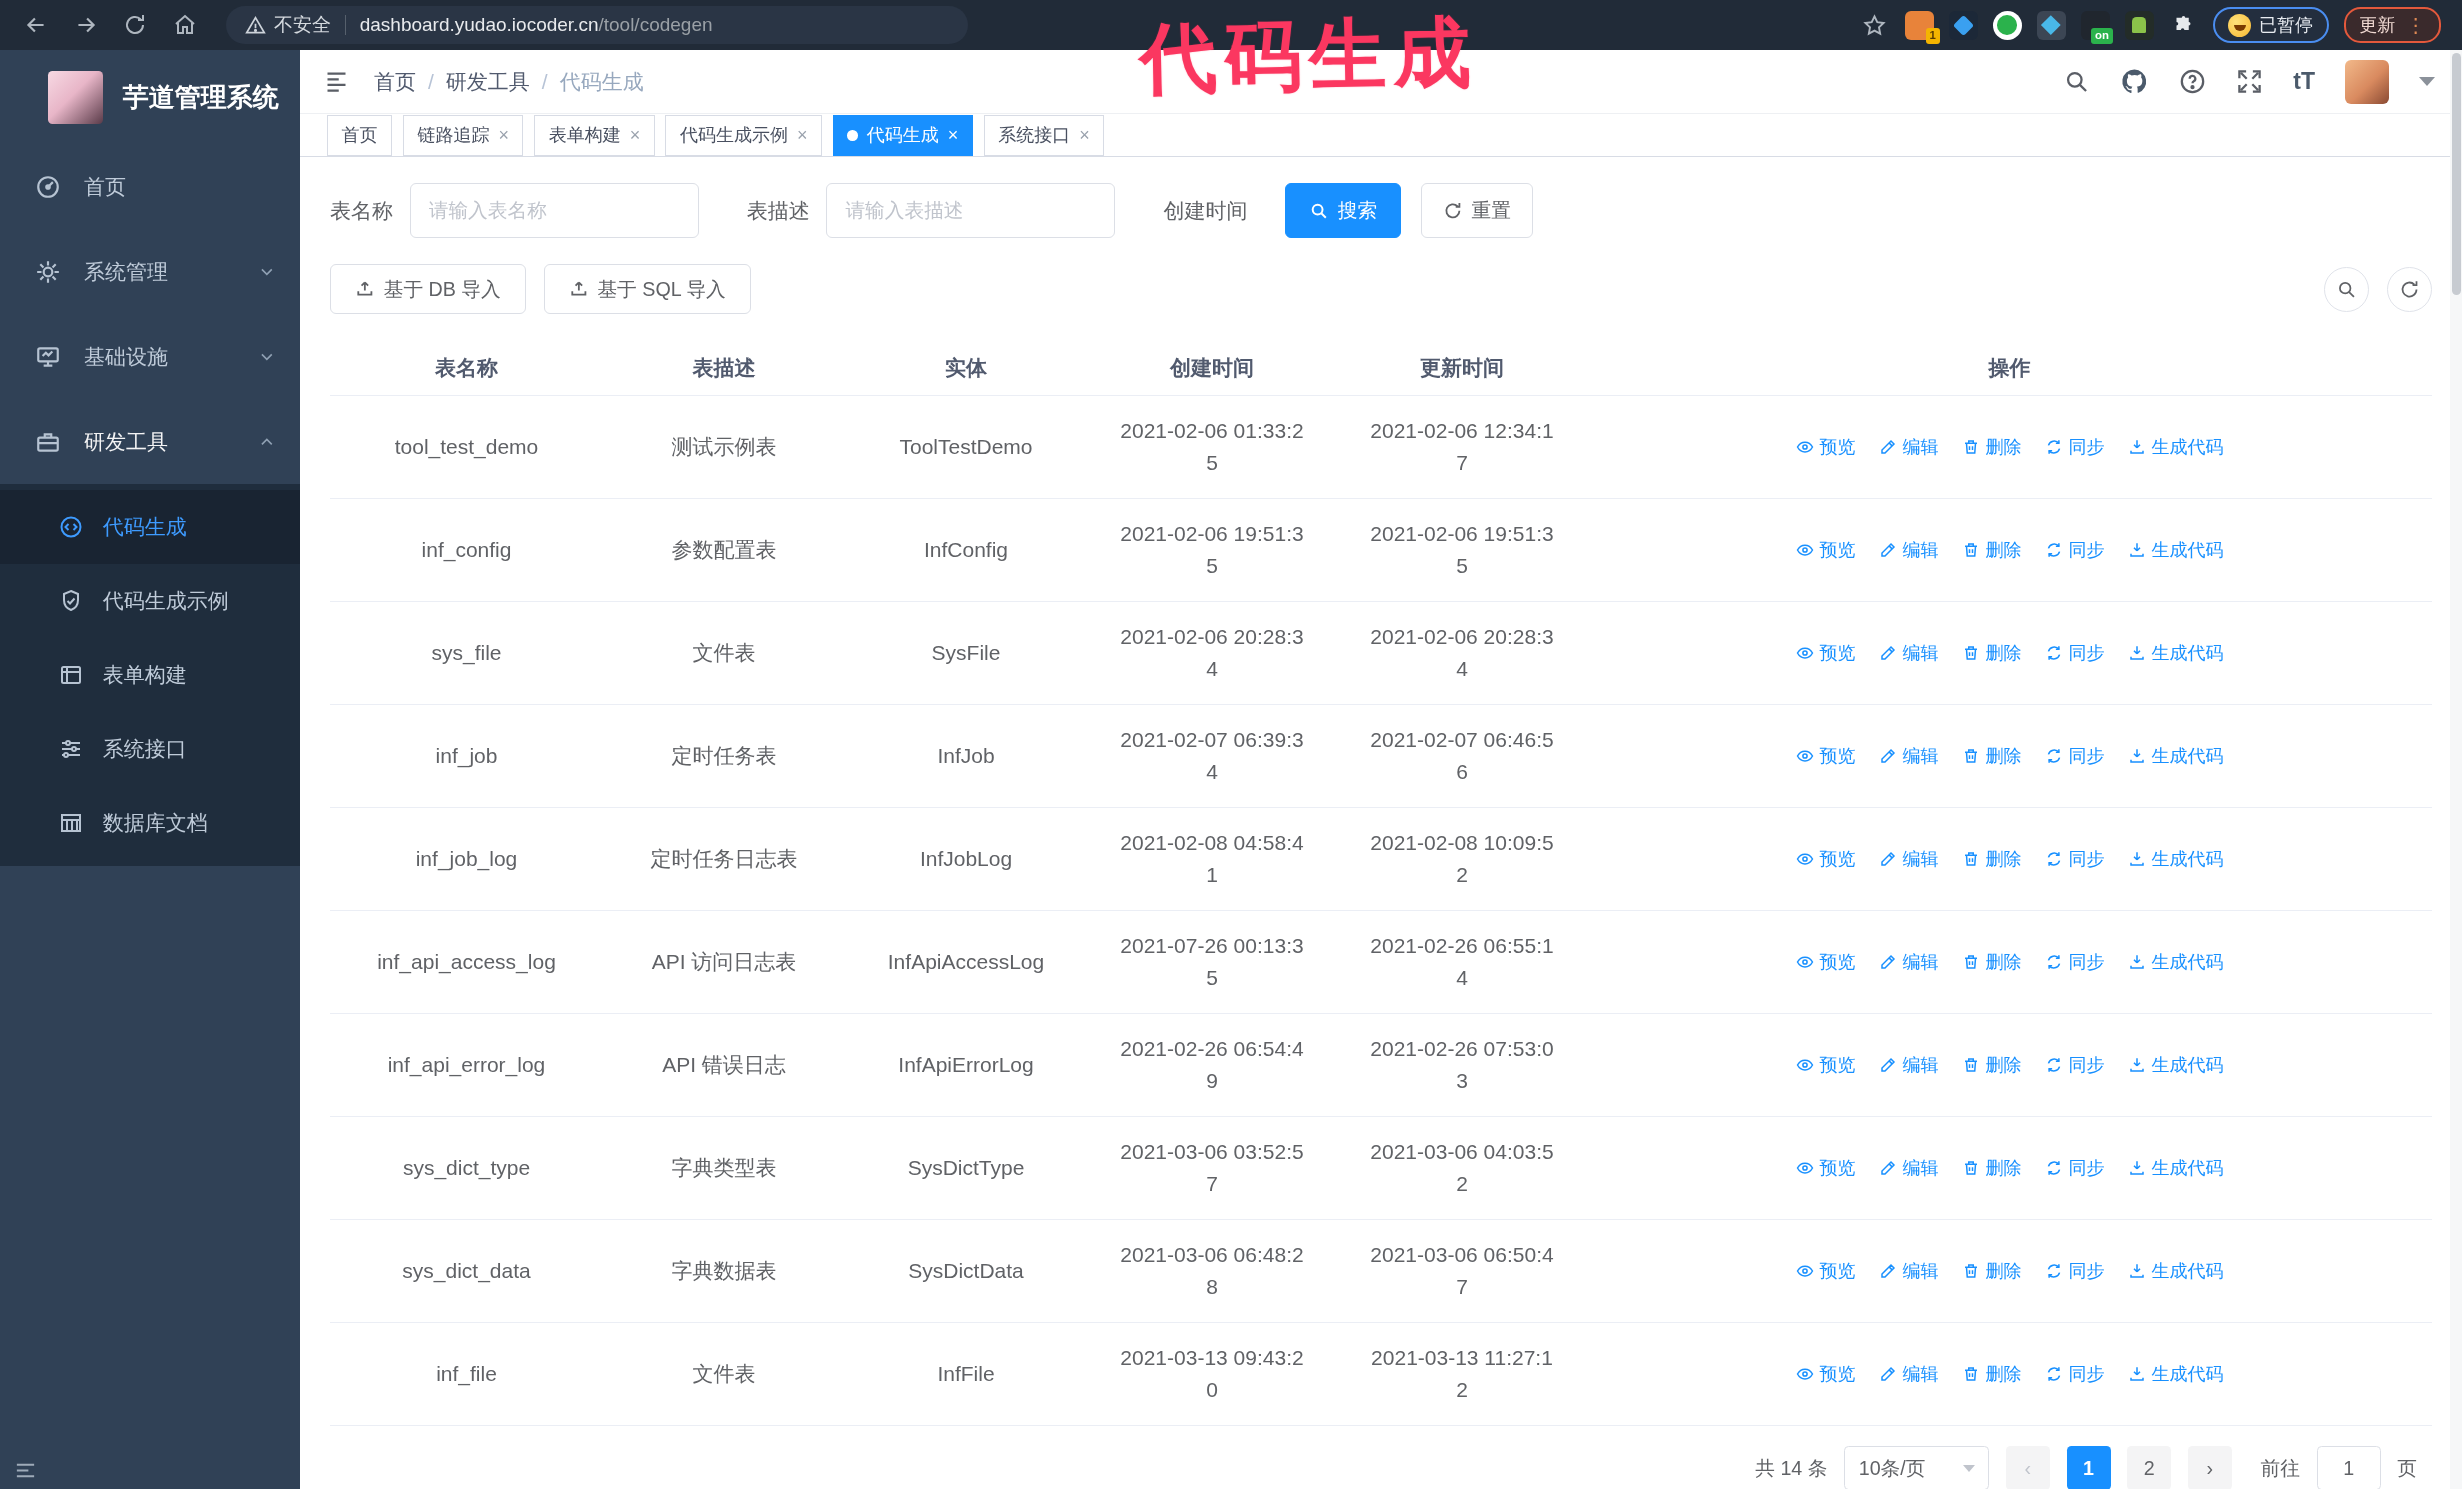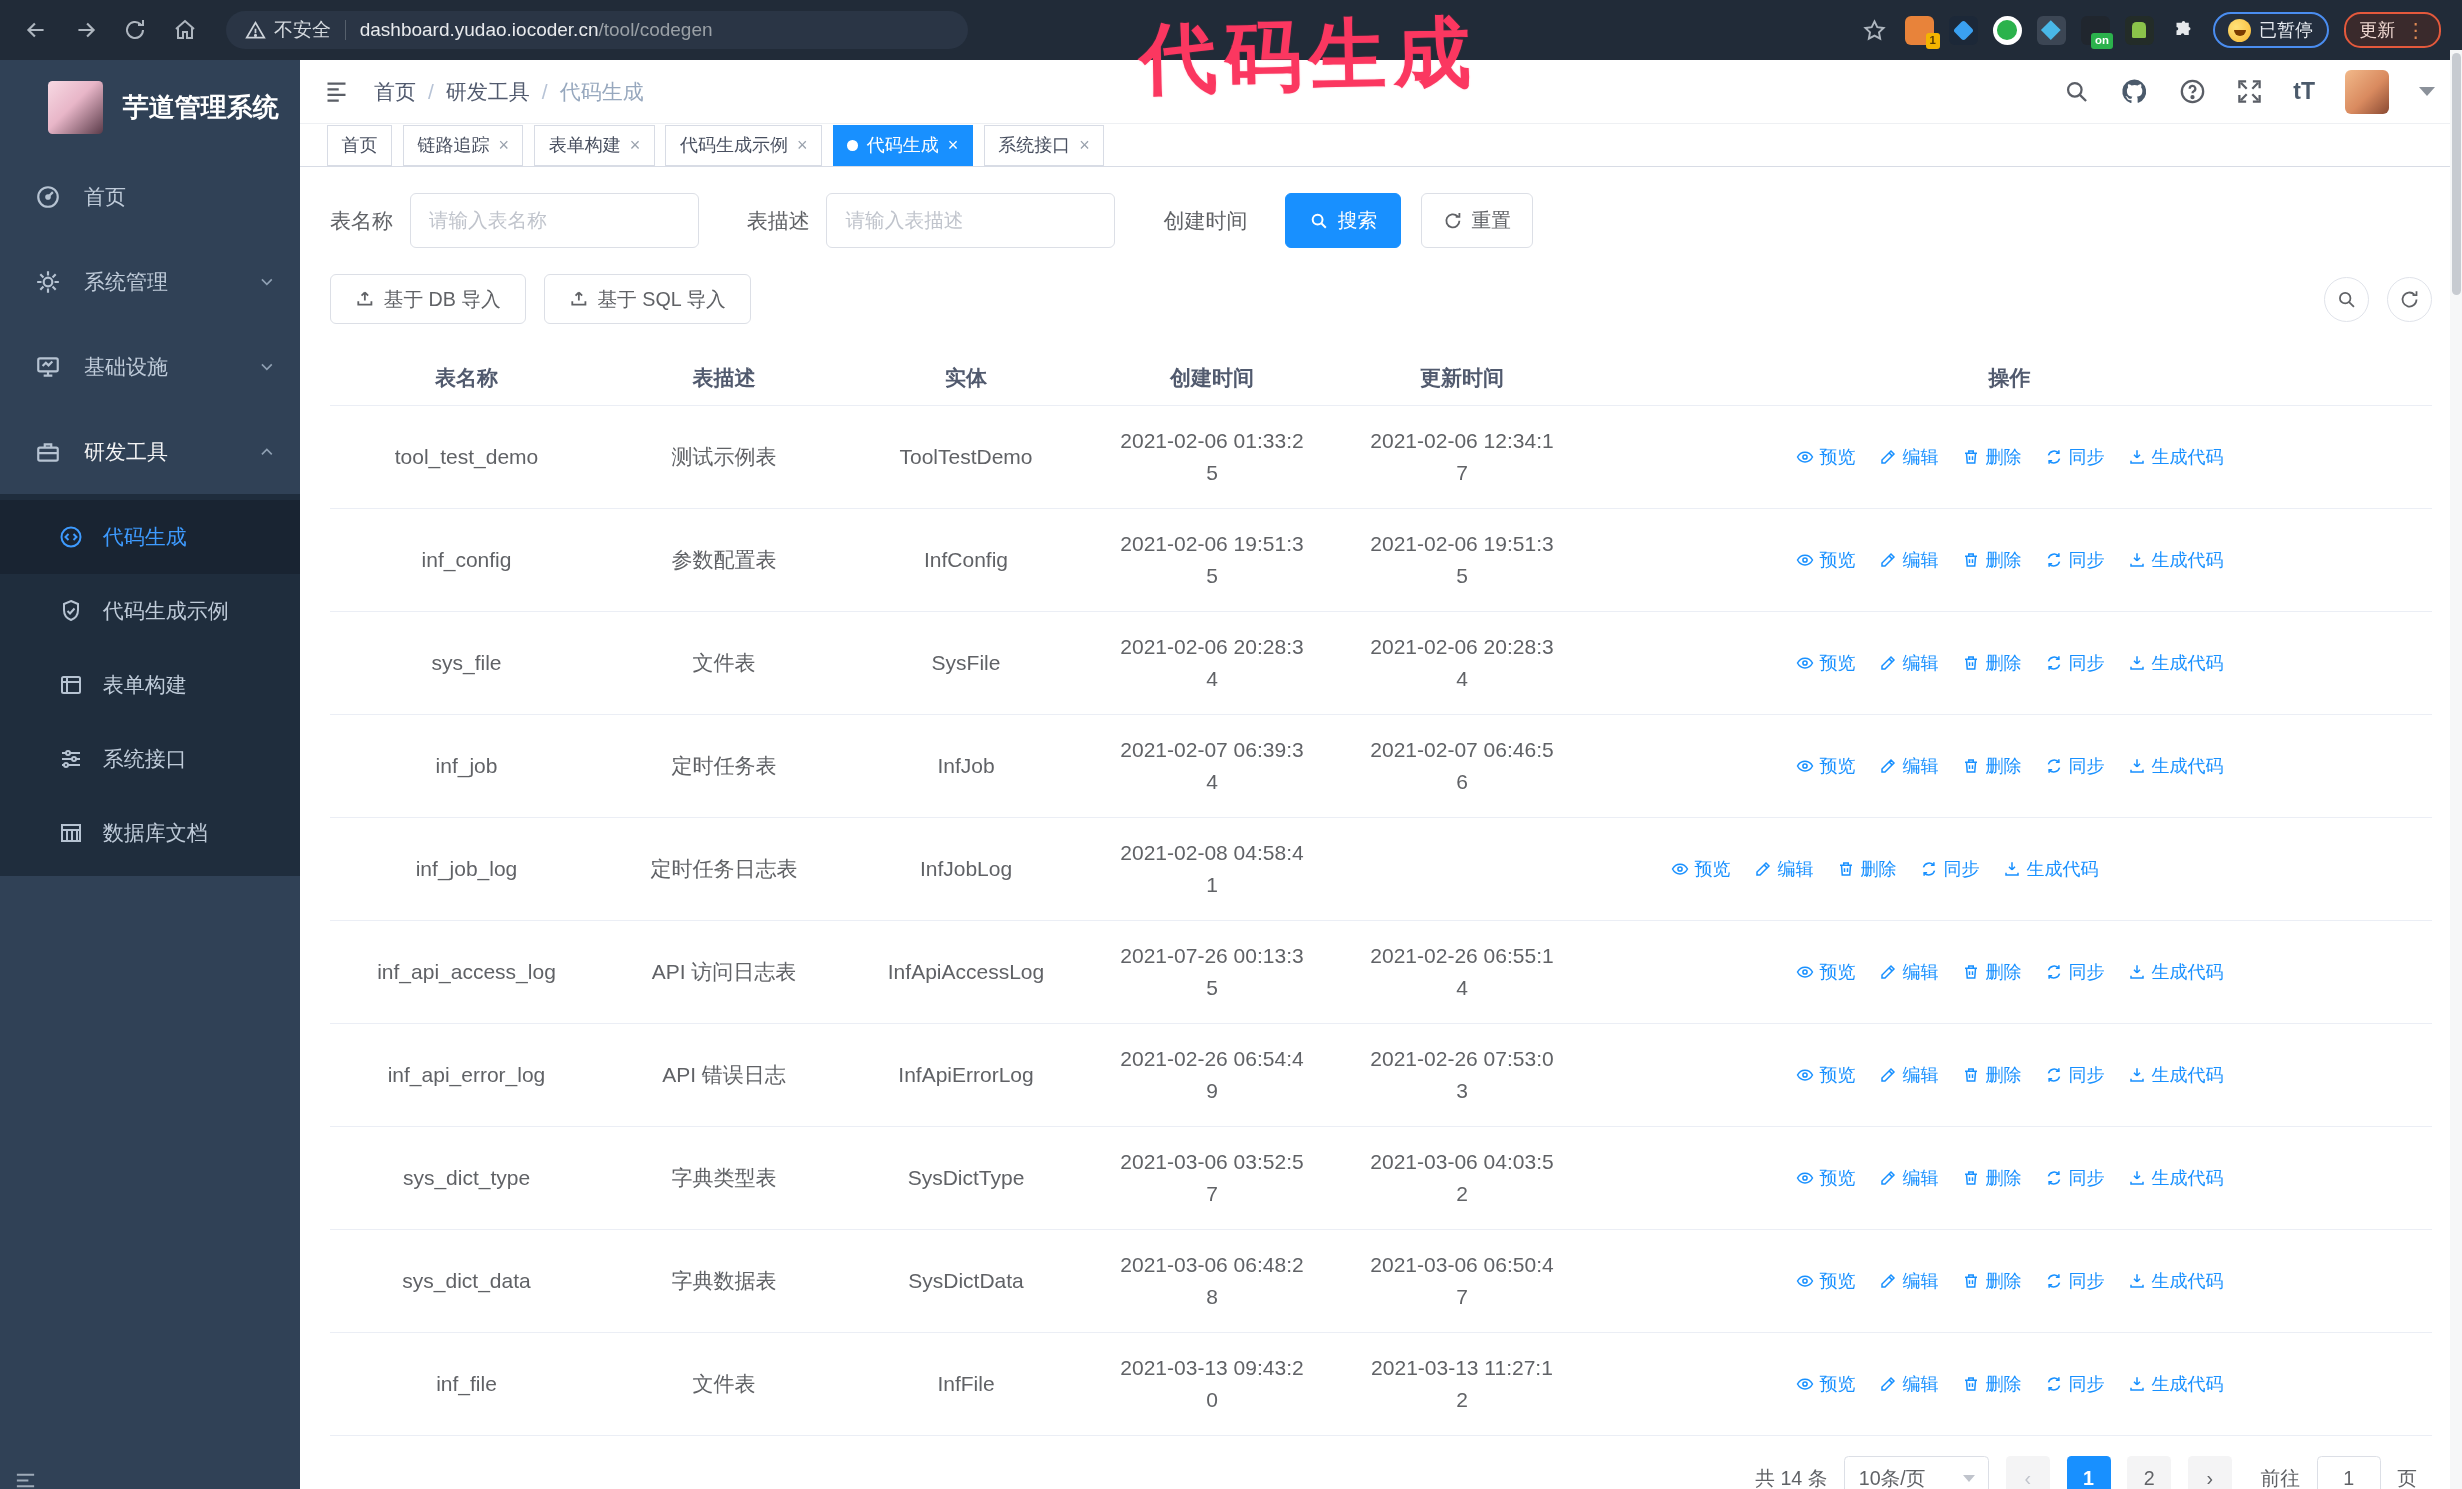--- a/index.html
+++ b/index.html
@@ -1,21 +1,21 @@
 <!DOCTYPE html>
 <html style="font-size:12px"><head>
 <meta charset="utf-8">
 <style>
   * { margin:0; padding:0; box-sizing:border-box; }
   html,body { width:2462px; height:1490px; overflow:hidden;
     font-family:"Liberation Sans","DejaVu Sans",sans-serif; background:#fff; }
   svg { display:block; }
 
   
-  .chrome { height:60px; background:#212b38; display:flex; align-items:center; padding:0 21px; position:relative; z-index:5; }
+  .chrome { height:50px; background:#212b38; display:flex; align-items:center; padding:0 21px; position:relative; z-index:5; }
   .chrome .navbtn { width:30px; height:30px; display:flex; align-items:center; justify-content:center; color:#aeb6bf; margin-right:19.7px; }
   .omnibox { height:38px; width:742px; background:#2a3545; border-radius:19.7px; display:flex; align-items:center; padding:0 19.7px; margin-left:6px; }
   .omnibox .warn { color:#cdd3da; display:flex; align-items:center; }
   .sec-label { color:#d4d9de; font-size:19px; margin:0 13.6px 0 7.6px; }
   .divider { width:1.5px; height:19.7px; background:#56606c; margin-right:13.6px; }
   .url { font-size:19px; }
   .url .host { color:#e8eaed; }
   .url .path { color:#9aa0a6; }
   .chrome-right { margin-left:auto; display:flex; align-items:center; gap:15px; }
   .ext { width:29px; height:29px; border-radius:6px; display:flex; align-items:center; justify-content:center; position:relative; font-size:13.6px; color:#fff; }
@@ -675,20 +675,23 @@
               </span>
               <span class="td c-desc">
                 <span>定时任务日志表</span>
               </span>
               <span class="td c-entity">
                 <span>InfJobLog</span>
               </span>
               <span class="td c-time">
                 <span class="t-wrap">2021-02-08 04:58:41</span>
               </span>
+              <span class="td c-time">
+                <span class="t-wrap">2021-02-08 10:09:52</span>
+              </span>
               <span class="acts">
                 <a class="act">
                   <svg width="18" height="18" viewBox="0 0 24 24" fill="none" stroke="currentColor" stroke-width="2">
                     <path d="M2 12s3.5-6.5 10-6.5S22 12 22 12s-3.5 6.5-10 6.5S2 12 2 12z"></path>
                     <circle cx="12" cy="12" r="2.8"></circle>
                   </svg>
                   <span>预览</span>
                 </a>
                 <a class="act">
                   <svg width="18" height="18" viewBox="0 0 24 24" fill="none" stroke="currentColor" stroke-width="2">

